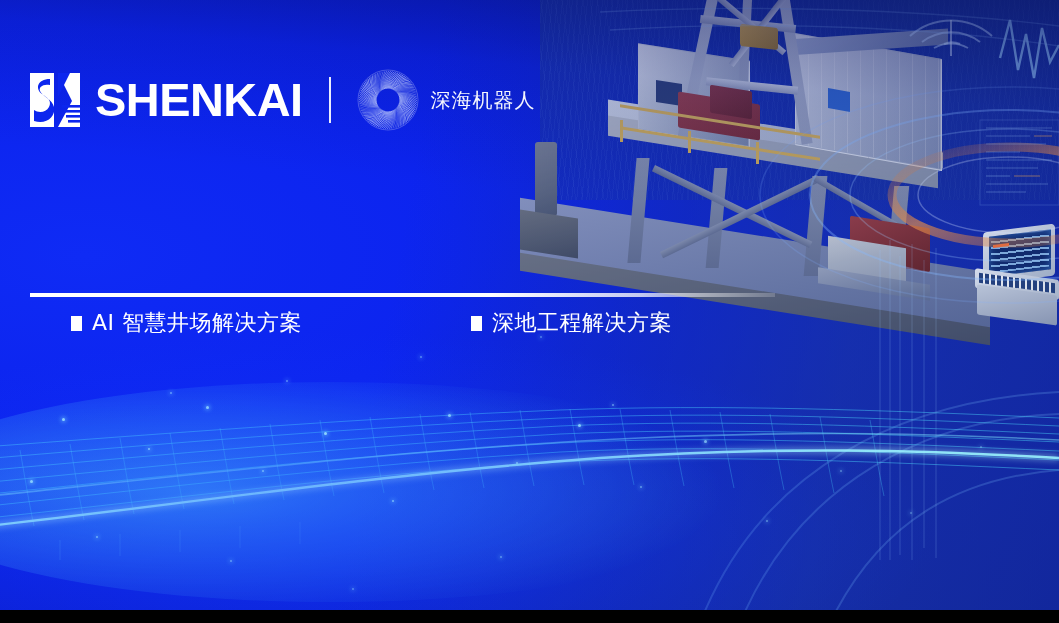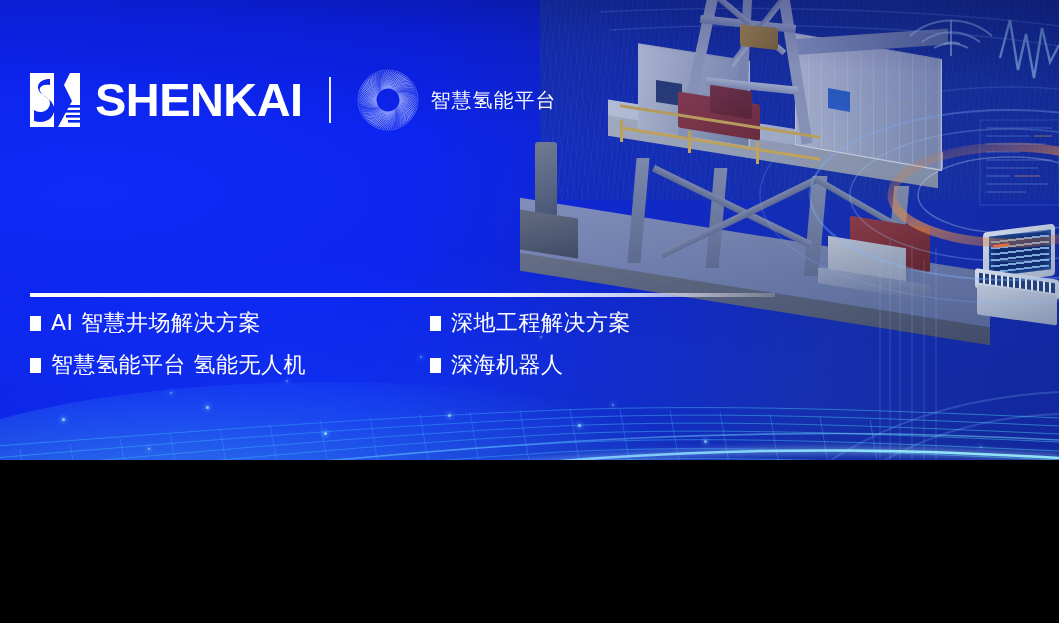--- a/index.html
+++ b/index.html
@@ -4,21 +4,21 @@
 <title>ADIPEC Banner</title>
 <style>
   html, body {
     margin: 0;
     padding: 0;
     background: #000;
   }
   #banner {
     position: relative;
     width: 1059px;
-    height: 460px;
+    height: 610px;
     overflow: hidden;
     font-family: "Liberation Sans", "DejaVu Sans", sans-serif;
     background: #0C26EE;
     user-select: none;
   }
 
   
   .layer { position: absolute; inset: 0; pointer-events: none; }
 
   
@@ -132,21 +132,21 @@
     width: 745px; height: 4px;
     background: linear-gradient(90deg, #ffffff 0%, #ffffff 62%, rgba(255,255,255,.75) 82%, rgba(255,255,255,.18) 100%);
   }
 
   .features {
     position: absolute;
     left: 30px; top: 312px;
     width: 700px;
   }
   .feat-row { display: flex; align-items: flex-start; height: 42px; }
-  .feat-col-a { width: 400px; flex: 0 0 400px; }
+  .feat-col-a { width: 400px; flex: 0 0 400px; margin-left: 41px; }
   .feat-col-b { flex: 1 1 auto; }
   .feat {
     display: inline-flex;
     align-items: center;
     color: #ffffff;
     font-size: 22px;
     font-weight: 400;
     letter-spacing: .5px;
     font-family: "DejaVu Sans", "Liberation Sans", sans-serif;
     white-space: nowrap;
@@ -554,21 +554,21 @@
                   <path d="M42.11 28.02 Q52.45 31.28 58.80 39.24" stroke-opacity="0.78"></path>
                   <path d="M42.28 28.76 Q52.38 32.69 58.21 41.04" stroke-opacity="0.81"></path>
                   <path d="M42.40 29.50 Q52.23 34.08 57.49 42.80" stroke-opacity="0.83"></path>
                   <path d="M42.48 30.25 Q51.98 35.46 56.66 44.51" stroke-opacity="0.85"></path>
                 </g>
             </g>
             <circle cx="31" cy="31" r="30" fill="none" stroke="#ffffff" stroke-opacity=".25" stroke-width="1"></circle>
           </svg>
         </span>
         <span class="adipec-text">
-          <span class="adipec-ar">智慧氢能平台</span>
+          <span class="adipec-ar">深海机器人</span>
         </span>
       </span>
     </div>
 
 
     <div class="rule"></div>
 
     <div class="features">
       <div class="feat-row">
         <div class="feat-col-a">
@@ -577,30 +577,16 @@
             <span>AI 智慧井场解决方案</span>
           </span>
         </div>
         <div class="feat-col-b">
           <span class="feat">
             <span class="bullet"></span>
             <span>深地工程解决方案</span>
           </span>
         </div>
       </div>
-      <div class="feat-row">
-        <div class="feat-col-a">
-          <span class="feat">
-            <span class="bullet"></span>
-            <span>智慧氢能平台  氢能无人机</span>
-          </span>
-        </div>
-        <div class="feat-col-b">
-          <span class="feat">
-            <span class="bullet"></span>
-            <span>深海机器人</span>
-          </span>
-        </div>
-      </div>
     </div>
 
   </div>
 </div>
 
 </body></html>

